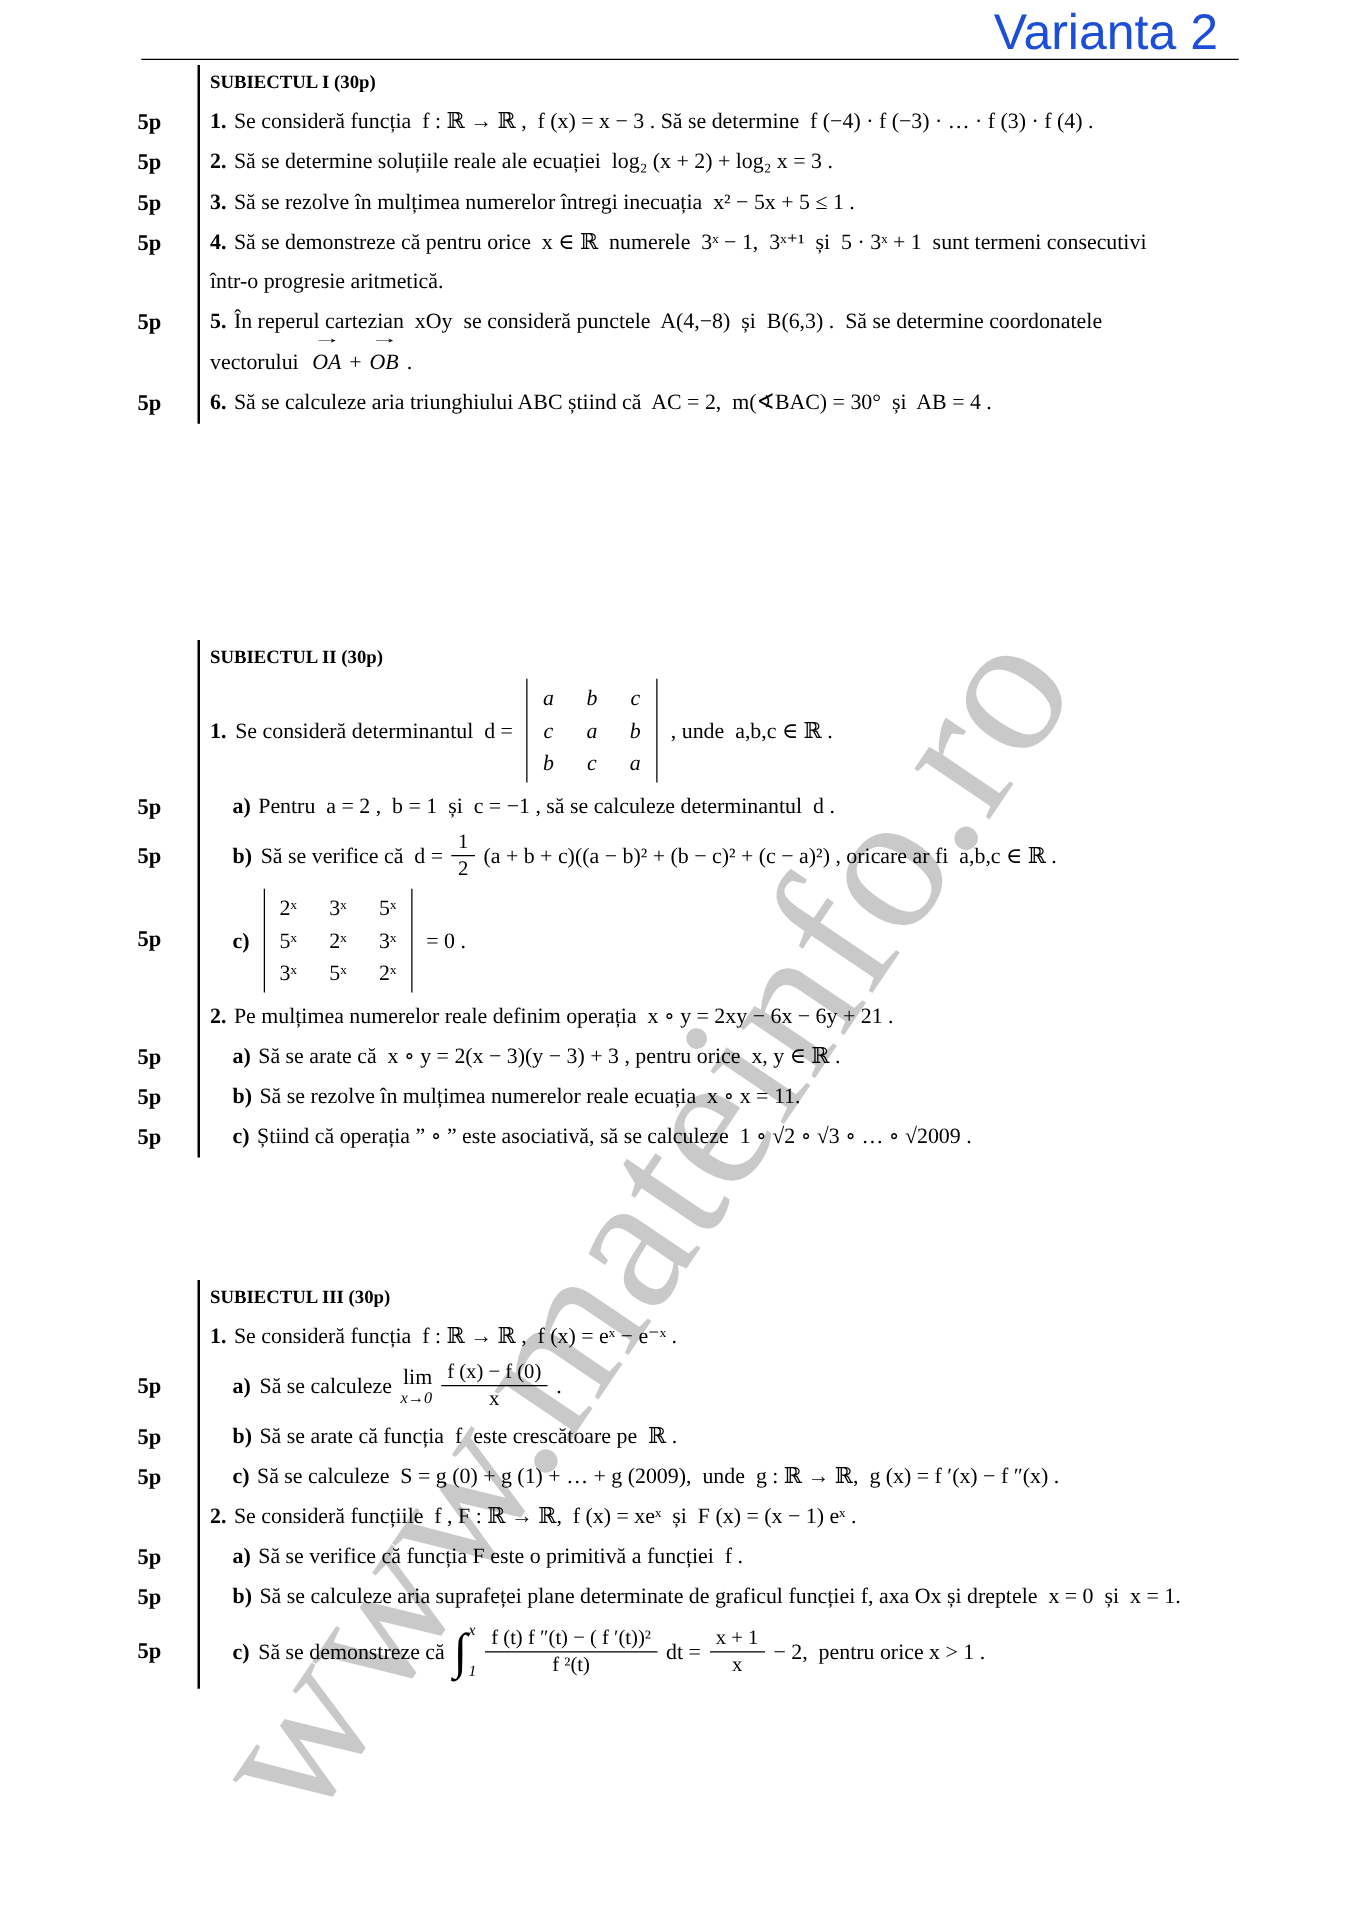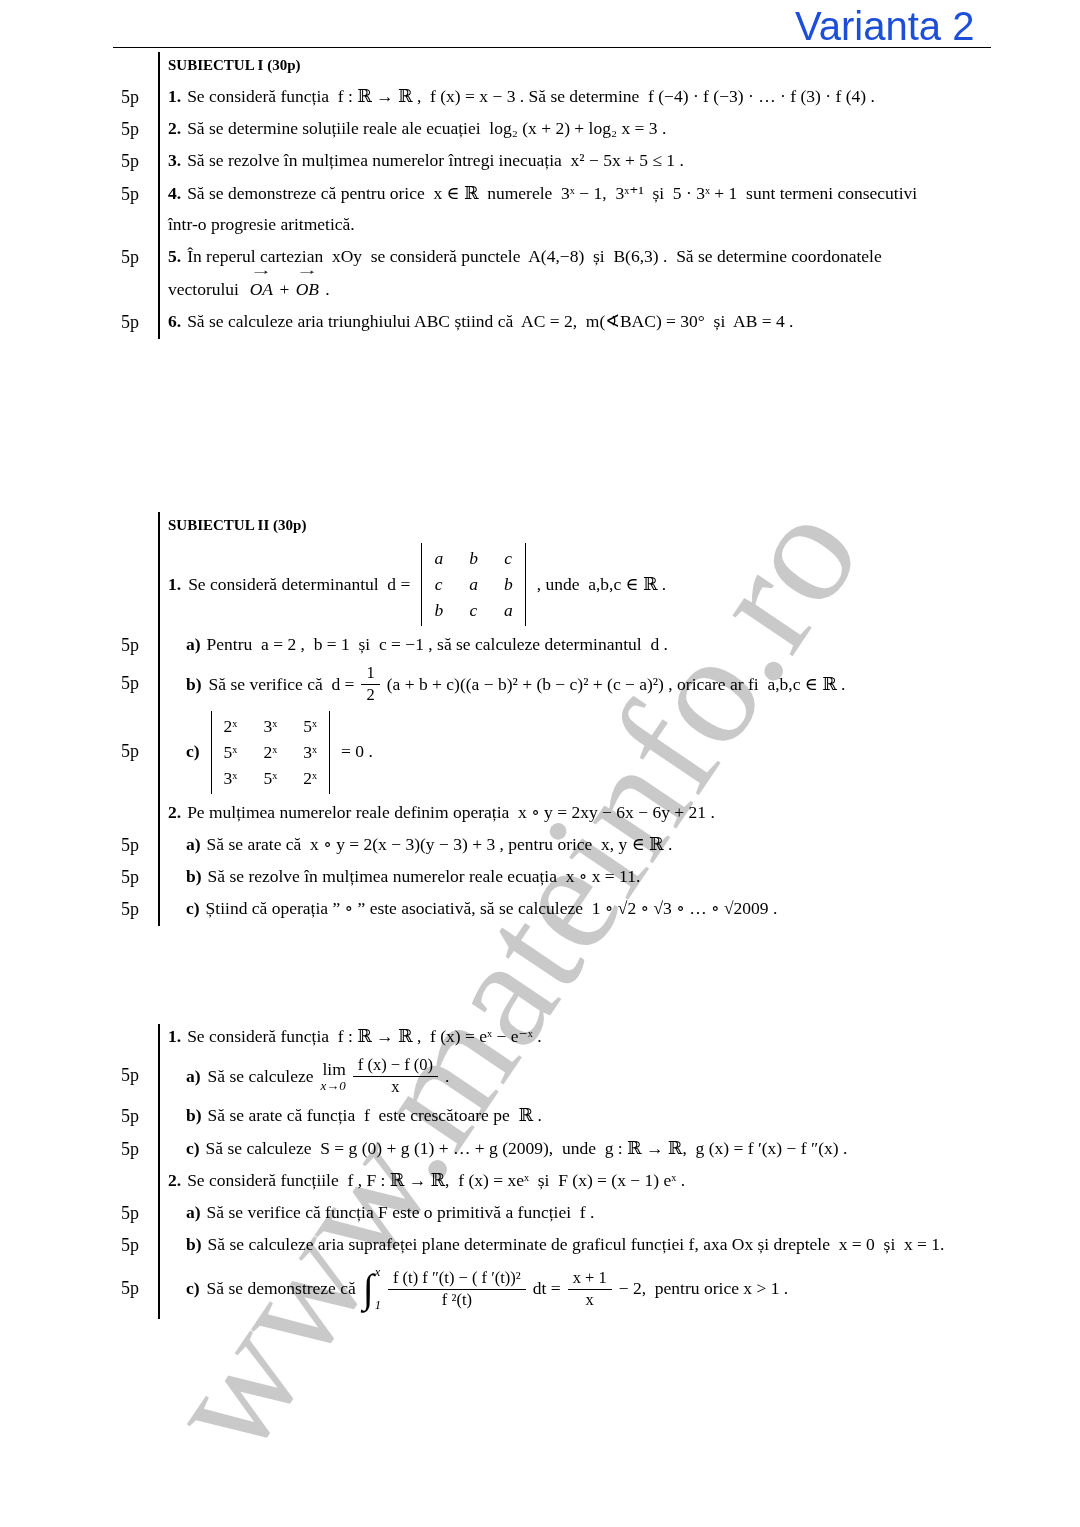--- a/index.html
+++ b/index.html
@@ -25,22 +25,22 @@
   }
   
   section{position:absolute;left:110px;width:930px;z-index:1;}
   #sec1{top:50px;}
   #sec2{top:510px;}
   #sec3{top:1022px;}
   .vline{position:absolute;left:48px;top:2px;bottom:0;width:1.6px;background:#000;}
   .row{position:relative;margin-left:48px;padding:1px 0 1px 10px;margin-bottom:3px;}
   .row.sub{padding-left:28px;}
   .pts{
-    position:absolute;left:-48px;top:2px;width:40px;text-align:center;
-    font-weight:normal;font-size:18px;
+    position:absolute;left:-48px;top:2px;width:40px;
+    font-weight:bold;font-size:18px;
   }
   .row.vc .pts{top:50%;transform:translateY(-50%);}
   .sec-title{font-weight:bold;font-size:15px;}
   .num{font-weight:bold;margin-right:6px;}
   .l2{margin-top:4px;}
   
   .rc.math{display:flex;align-items:center;flex-wrap:nowrap;gap:7px;}
   .rc.math .num{margin-right:0;}
   
   .det{
@@ -203,20 +203,23 @@
 
   <div class="row sub">
     <span class="pts">5p</span>
     <div class="rc"><b class="num">c)</b><span class="seg">Știind că operația ” ∘ ” este asociativă, să se calculeze  1 ∘ √2 ∘ √3 ∘ … ∘ √2009 .</span></div>
   </div>
 </section>
 
 <section id="sec3">
   <div class="vline"></div>
 
+  <div class="row trow">
+    <span class="sec-title">SUBIECTUL III (30p)</span>
+  </div>
 
   <div class="row">
     <div class="rc"><b class="num">1.</b><span class="seg">Se consideră funcția  f : ℝ → ℝ ,  f (x) = eˣ − e⁻ˣ .</span></div>
   </div>
 
   <div class="row sub vc">
     <span class="pts">5p</span>
     <div class="rc math">
       <b class="num">a)</b>
       <span class="seg">Să se calculeze</span>

